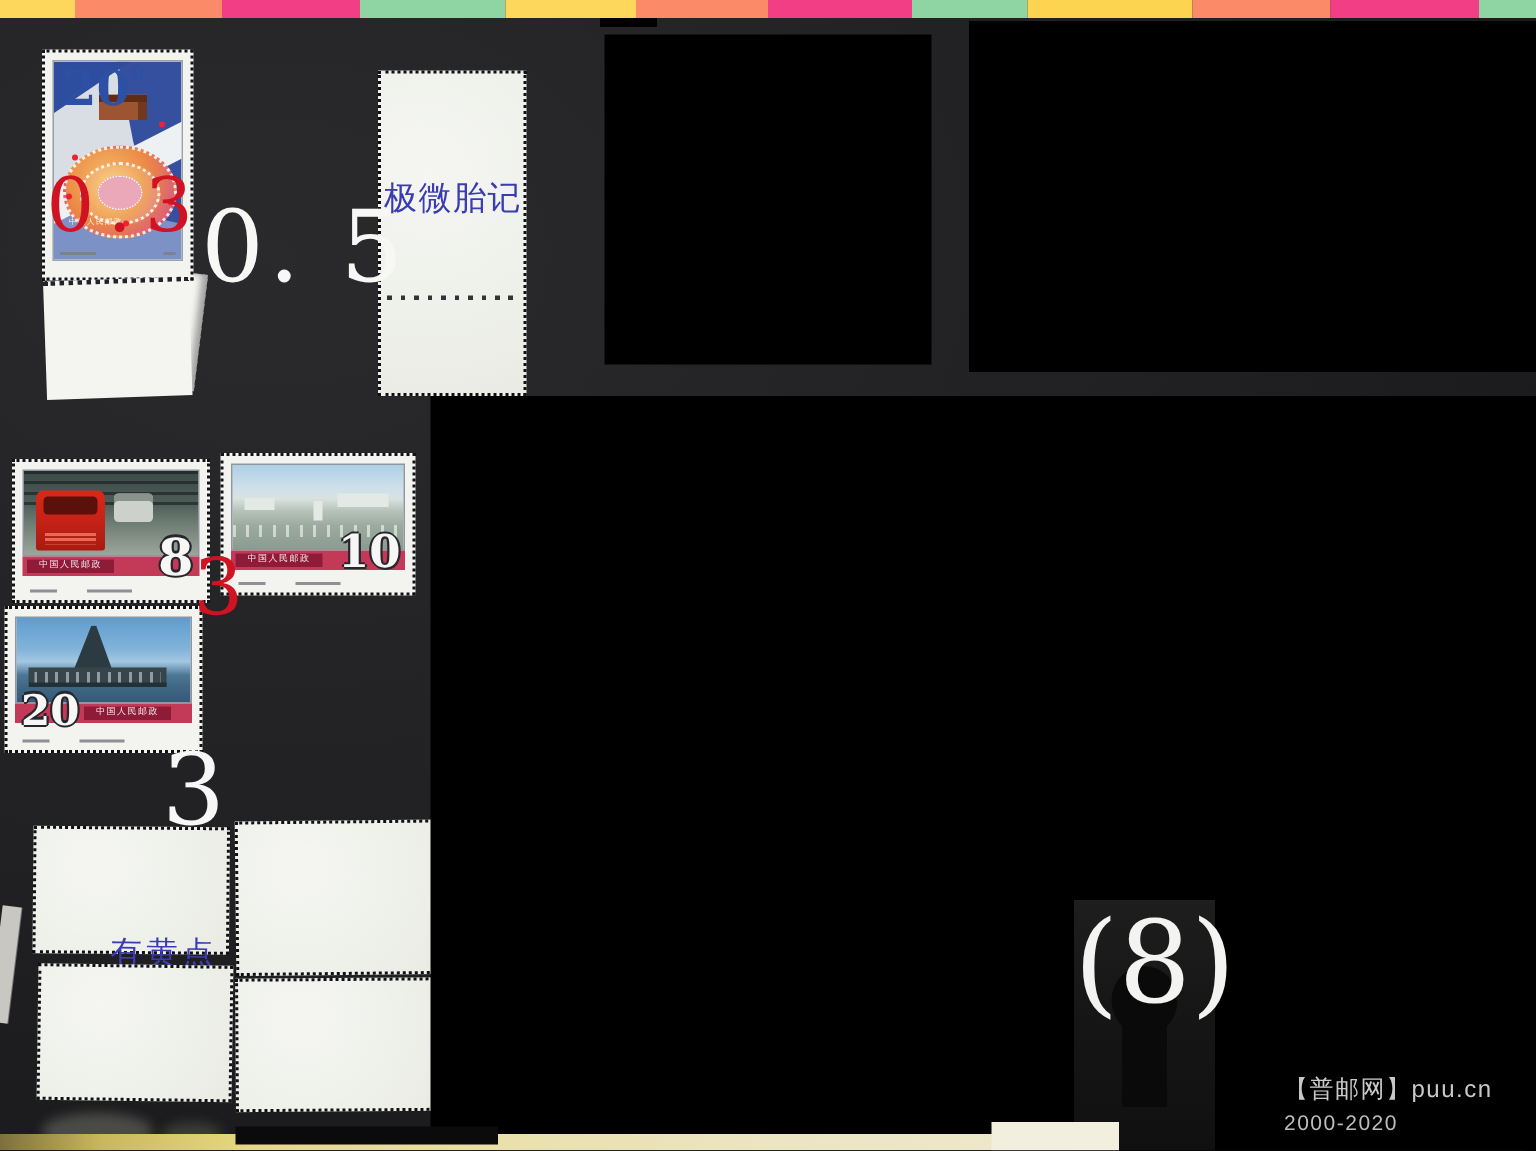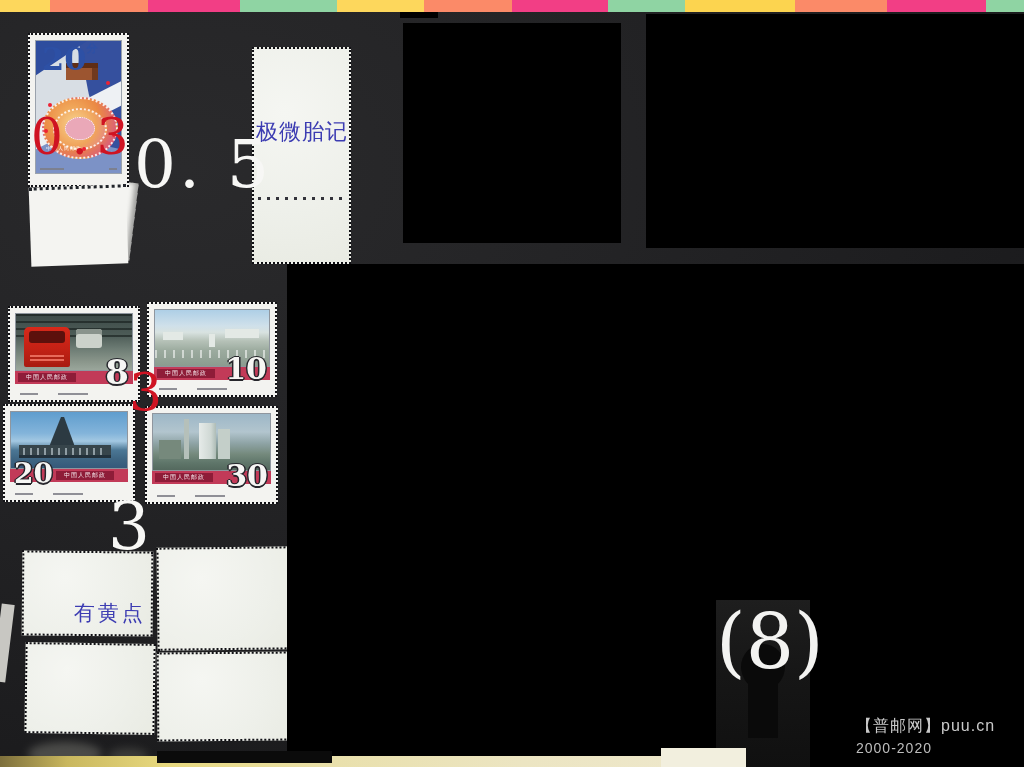--- a/index.html
+++ b/index.html
@@ -180,40 +180,26 @@
         </div>
     </div>
     <div class="band">
       <div class="band-box" style="left:46px;">中国人民邮政</div>
     </div>
     <div class="denom" style="left:9px;bottom:12px;font-size:28px;">20</div>
     <div class="micro cap1"></div>
     <div class="micro cap2"></div>
   </div>
 
-  <div class="stamp-white" style="left:145px;top:406px;width:133px;height:98px;">
-    <div class="scene sc30">
-      <div class="t-chim"></div>
-      <div class="t-main"></div>
-      <div class="t-side"></div>
-      <div class="t-block"></div>
-    </div>
-    <div class="band">
-      <div class="band-box">中国人民邮政</div>
-    </div>
-    <div class="denom" style="right:8px;bottom:11px;font-size:30px;">30</div>
-    <div class="micro cap1"></div>
-    <div class="micro cap2"></div>
-  </div>
 
   <div class="price-red" style="left:129px;top:366px;font-size:52px;z-index:5;">3</div>
   <div class="price-white" style="left:108px;top:494px;font-size:66px;">3</div>
 
   <div class="back" style="left:22px;top:551px;width:131px;height:85px;transform:rotate(.5deg);">
-    <div class="note-blue" style="left:50px;top:46px;font-size:21px;letter-spacing:3px;white-space:nowrap;">有黄点</div>
+    <div class="note-blue" style="left:50px;top:68px;font-size:21px;letter-spacing:3px;white-space:nowrap;">有黄点</div>
   </div>
   <div class="back" style="left:157px;top:547px;width:136px;height:103px;transform:rotate(-.6deg);"></div>
   <div class="back" style="left:25px;top:643px;width:130px;height:91px;transform:rotate(.8deg);"></div>
   <div class="back" style="left:157px;top:652px;width:137px;height:89px;transform:rotate(-.4deg);"></div>
 
   <div class="blob" style="left:28px;top:742px;width:74px;height:24px;background:#84847c;opacity:.45;"></div>
   <div class="blob" style="left:108px;top:748px;width:40px;height:16px;background:#6a6a62;opacity:.4;"></div>
   <div class="streak"></div>
 
   <div class="col8">

